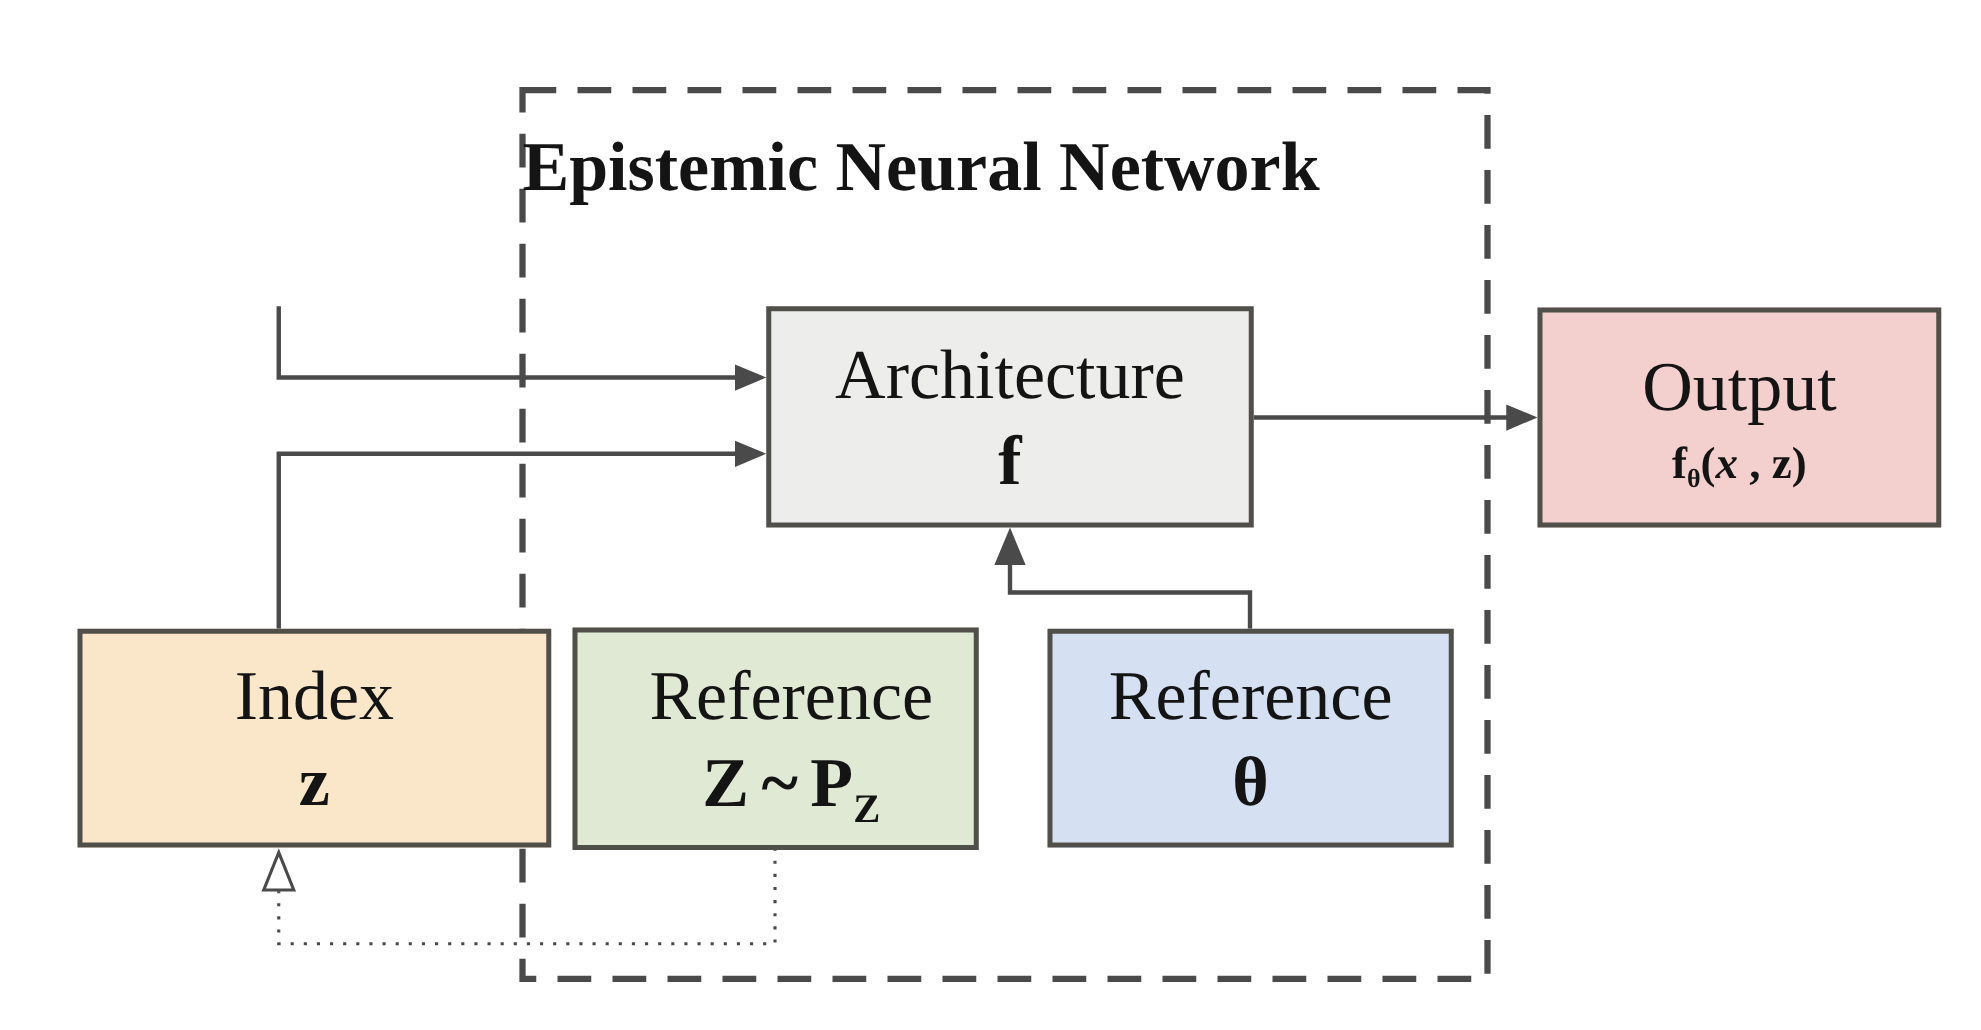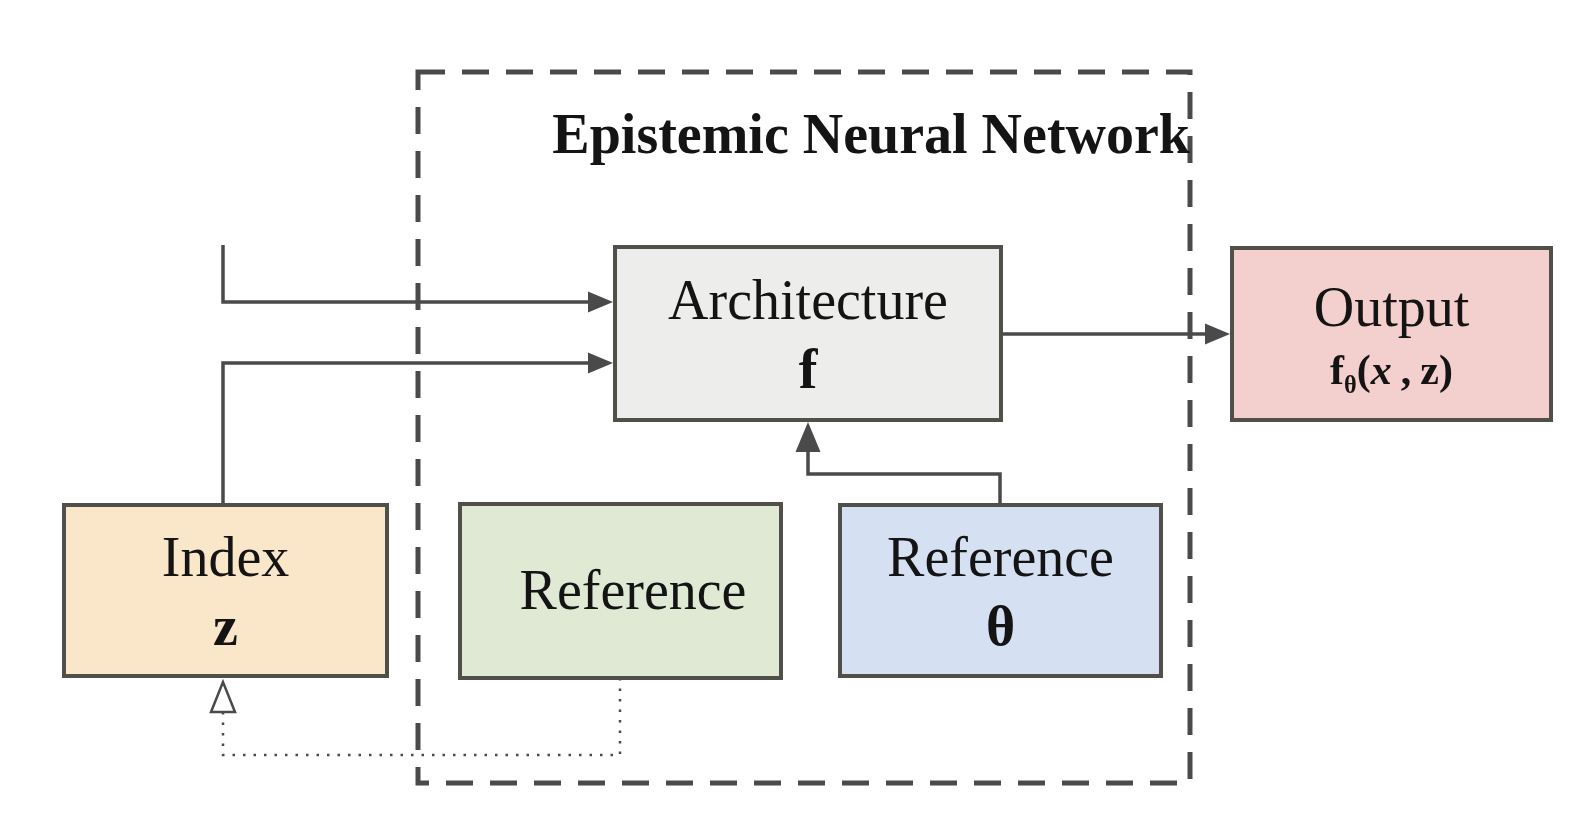--- a/index.html
+++ b/index.html
@@ -40,31 +40,31 @@
   }
   .bi { font-style: italic; }
   .sub {
     font-size: 0.58em;
     vertical-align: -0.38em;
     line-height: 0;
   }
   .sep { margin: 0 9px; }
   .tilde { margin: 0 10px; }
   .box-input        { left: 62px;   top: 68px;  width: 321px; height: 177px; }
-  .box-index        { left: 62px;   top: 503px; width: 327px; height: 175px; }
+  .box-index        { left: 62px;   top: 503px; width: 379px; height: 175px; }
   .box-reference    { left: 458px;  top: 502px; width: 325px; height: 178px; }
   .box-parameters   { left: 838px;  top: 503px; width: 325px; height: 175px; }
   .box-architecture { left: 613px;  top: 245px; width: 390px; height: 177px; }
   .box-output       { left: 1230px; top: 246px; width: 323px; height: 176px; }
   .enn-title {
     position: absolute;
     left: 418px;
     top: 104px;
     width: 772px;
-    text-align: right;
+    text-align: left;
     font-size: 56px;
     font-weight: bold;
     line-height: 1.1;
     white-space: nowrap;
   }
 </style>
 </head>
 <body>
 
 <div class="canvas">
@@ -92,32 +92,35 @@
   <div class="enn-title">Epistemic Neural Network</div>
 
 
   <div class="node box-index" style="background: rgb(250, 230, 200);">
     <div class="label">Index</div>
     <div class="symbol">z</div>
   </div>
 
   <div class="node box-reference" style="background: rgb(223, 233, 211); padding-left: 25px;">
     <div class="label">Reference</div>
+    <div class="symbol">
+      <span>Z</span><span class="tilde">~</span><span>P</span><span class="sub">Z</span>
+    </div>
   </div>
 
   <div class="node box-parameters" style="background: rgb(213, 225, 242);">
     <div class="label">Reference</div>
     <div class="symbol">θ</div>
   </div>
 
   <div class="node box-architecture" style="background: rgb(237, 237, 235);">
     <div class="label">Architecture</div>
     <div class="symbol">f</div>
   </div>
 
   <div class="node box-output" style="background: rgb(243, 207, 205);">
     <div class="label">Output</div>
-    <div class="symbol" style="font-size:42px">
+    <div class="symbol" style="font-size:36px">
       <span>f</span><span class="sub">θ</span><span>(</span><span class="bi">x</span><span class="sep">,</span><span>z</span><span>)</span>
     </div>
   </div>
 
 </div>
 
 </body></html>

